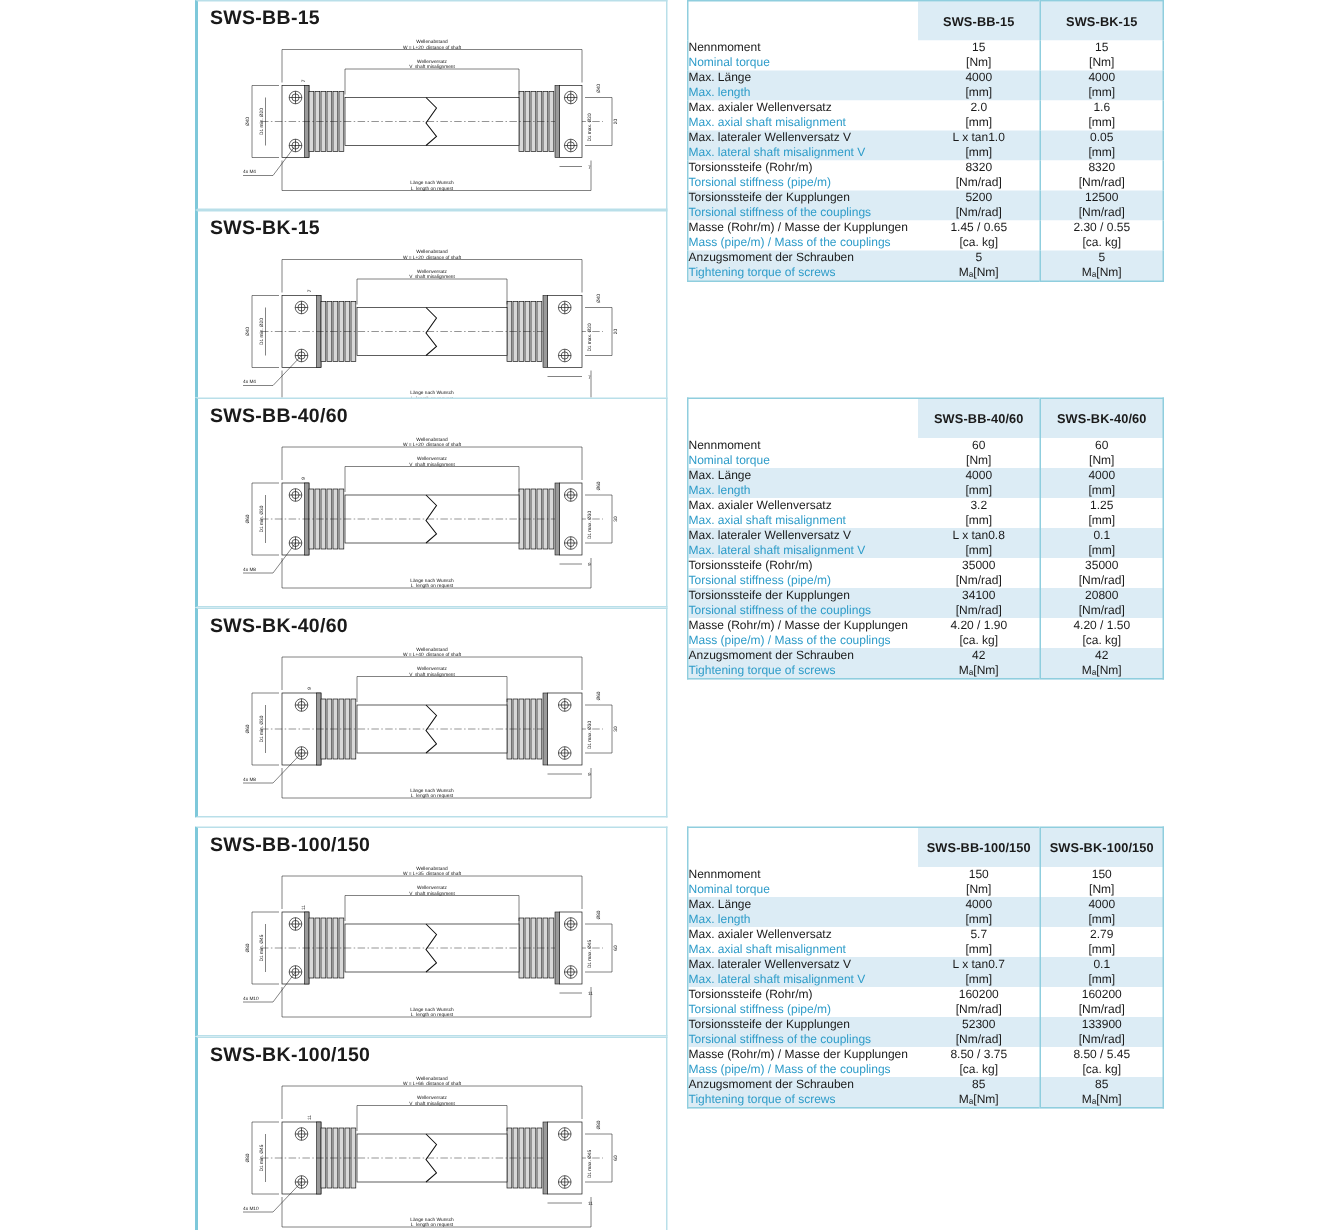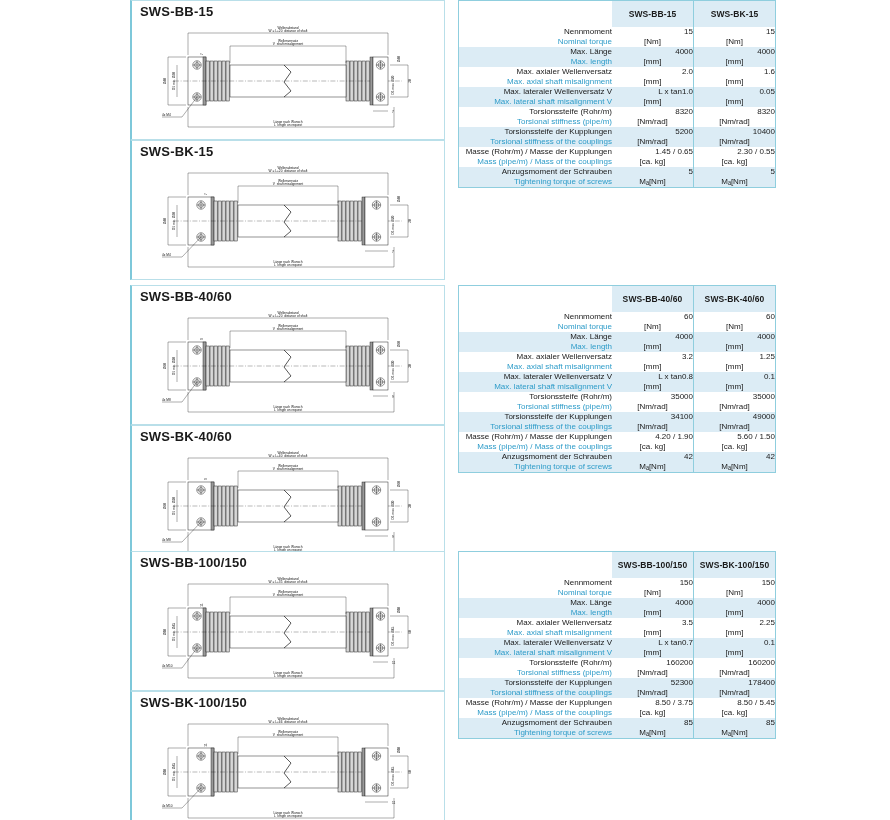--- a/index.html
+++ b/index.html
@@ -73,40 +73,40 @@
     font-size:8.5px;
     font-weight:bold;
     color:#1a1a1a;
     text-align:center;
     letter-spacing:.1px;
   }
   .hdr-row th.lbl{background:#ffffff;}
   .r-even td{background:#ffffff;}
   .r-odd td{background:#dcecf5;margin-left:48px;}
   td.lbl{
-    text-align:right;
+    text-align:left;
     padding:3px 4px;
     line-height:10px;
   }
   td.val{
     text-align:center;
     padding:3px 2px;
     line-height:10px;
   }
   .de{
     display:block;
     font-size:8px;
     color:#1a1a1a;
   }
   .en{
     display:block;
     font-size:8px;
     color:#2e9cc9;
   }
-  .vnum{display:block;font-size:8px;color:#1a1a1a;text-align:right;}
+  .vnum{display:block;font-size:8px;color:#1a1a1a;}
   .vunit{display:block;font-size:8px;color:#1a1a1a;}
   .colsep{border-left:1px solid #8fcede !important;}
   .col-lbl{width:153px;}
   .col-v{width:81px;}
 
   
   .t1{font-family:"Liberation Sans",sans-serif;font-size:3.2px;fill:#111;}
   .ln{stroke:#111;stroke-width:.45;fill:none;}
   .lnth{stroke:#111;stroke-width:.7;fill:none;}
   .dim{stroke:#111;stroke-width:.35;fill:none;}
@@ -356,21 +356,21 @@
               <tr class="r-odd">
                 <td class="lbl col-lbl">
                   <span class="de">Torsionssteife der Kupplungen</span>
                   <span class="en">Torsional stiffness of the couplings</span>
                 </td>
                 <td class="val col-v">
                   <span class="vnum">5200</span>
                   <span class="vunit">[Nm/rad]</span>
                 </td>
                 <td class="val col-v colsep">
-                  <span class="vnum">10400</span>
+                  <span class="vnum">12500</span>
                   <span class="vunit">[Nm/rad]</span>
                 </td>
               </tr>
               <tr class="r-even">
                 <td class="lbl col-lbl">
                   <span class="de">Masse (Rohr/m) / Masse der Kupplungen</span>
                   <span class="en">Mass (pipe/m) / Mass of the couplings</span>
                 </td>
                 <td class="val col-v">
                   <span class="vnum">1.45 / 0.65</span>
@@ -392,21 +392,21 @@
                 </td>
                 <td class="val col-v colsep">
                   <span class="vnum">5</span>
                   <span class="vunit">Mₐ[Nm]</span>
                 </td>
               </tr>
             </tbody>
           </table>
         </div>
       </div>
-      <div class="group" style="top: 285px;">
+      <div class="group" style="top: 265px;">
         <div class="drawings-col">
           <div class="draw-panel">
             <div class="draw-title">SWS-BB-40/60</div>
             <div class="draw-area">
               <svg viewBox="0 0 313 120" width="313" height="120">
                 <rect class="fillwhite" x="56" y="38" width="18" height="48"></rect>
                 <circle class="ln" cx="65" cy="46" r="4.2" fill="#fff"></circle>
                 <circle class="ln" cx="65" cy="46" r="2.4" fill="#fff"></circle>
                 <line class="ln" x1="60.8" y1="46" x2="69.2" y2="46"></line>
                 <line class="ln" x1="65" y1="41.8" x2="65" y2="50.2"></line>
@@ -635,35 +635,35 @@
               <tr class="r-odd">
                 <td class="lbl col-lbl">
                   <span class="de">Torsionssteife der Kupplungen</span>
                   <span class="en">Torsional stiffness of the couplings</span>
                 </td>
                 <td class="val col-v">
                   <span class="vnum">34100</span>
                   <span class="vunit">[Nm/rad]</span>
                 </td>
                 <td class="val col-v colsep">
-                  <span class="vnum">49000</span>
+                  <span class="vnum">20800</span>
                   <span class="vunit">[Nm/rad]</span>
                 </td>
               </tr>
               <tr class="r-even">
                 <td class="lbl col-lbl">
                   <span class="de">Masse (Rohr/m) / Masse der Kupplungen</span>
                   <span class="en">Mass (pipe/m) / Mass of the couplings</span>
                 </td>
                 <td class="val col-v">
                   <span class="vnum">4.20 / 1.90</span>
                   <span class="vunit">[ca. kg]</span>
                 </td>
                 <td class="val col-v colsep">
-                  <span class="vnum">5.60 / 1.50</span>
+                  <span class="vnum">4.20 / 1.50</span>
                   <span class="vunit">[ca. kg]</span>
                 </td>
               </tr>
               <tr class="r-odd">
                 <td class="lbl col-lbl">
                   <span class="de">Anzugsmoment der Schrauben</span>
                   <span class="en">Tightening torque of screws</span>
                 </td>
                 <td class="val col-v">
                   <span class="vnum">42</span>
@@ -868,25 +868,25 @@
                   <span class="vnum">4000</span>
                   <span class="vunit">[mm]</span>
                 </td>
               </tr>
               <tr class="r-even">
                 <td class="lbl col-lbl">
                   <span class="de">Max. axialer Wellenversatz</span>
                   <span class="en">Max. axial shaft misalignment</span>
                 </td>
                 <td class="val col-v">
-                  <span class="vnum">3.5</span>
-                  <span class="vunit">[mm]</span>
-                </td>
-                <td class="val col-v colsep">
-                  <span class="vnum">2.25</span>
+                  <span class="vnum">5.7</span>
+                  <span class="vunit">[mm]</span>
+                </td>
+                <td class="val col-v colsep">
+                  <span class="vnum">2.79</span>
                   <span class="vunit">[mm]</span>
                 </td>
               </tr>
               <tr class="r-odd">
                 <td class="lbl col-lbl">
                   <span class="de">Max. lateraler Wellenversatz V</span>
                   <span class="en">Max. lateral shaft misalignment V</span>
                 </td>
                 <td class="val col-v">
                   <span class="vnum">L x tan0.7</span>
@@ -914,21 +914,21 @@
               <tr class="r-odd">
                 <td class="lbl col-lbl">
                   <span class="de">Torsionssteife der Kupplungen</span>
                   <span class="en">Torsional stiffness of the couplings</span>
                 </td>
                 <td class="val col-v">
                   <span class="vnum">52300</span>
                   <span class="vunit">[Nm/rad]</span>
                 </td>
                 <td class="val col-v colsep">
-                  <span class="vnum">178400</span>
+                  <span class="vnum">133900</span>
                   <span class="vunit">[Nm/rad]</span>
                 </td>
               </tr>
               <tr class="r-even">
                 <td class="lbl col-lbl">
                   <span class="de">Masse (Rohr/m) / Masse der Kupplungen</span>
                   <span class="en">Mass (pipe/m) / Mass of the couplings</span>
                 </td>
                 <td class="val col-v">
                   <span class="vnum">8.50 / 3.75</span>

